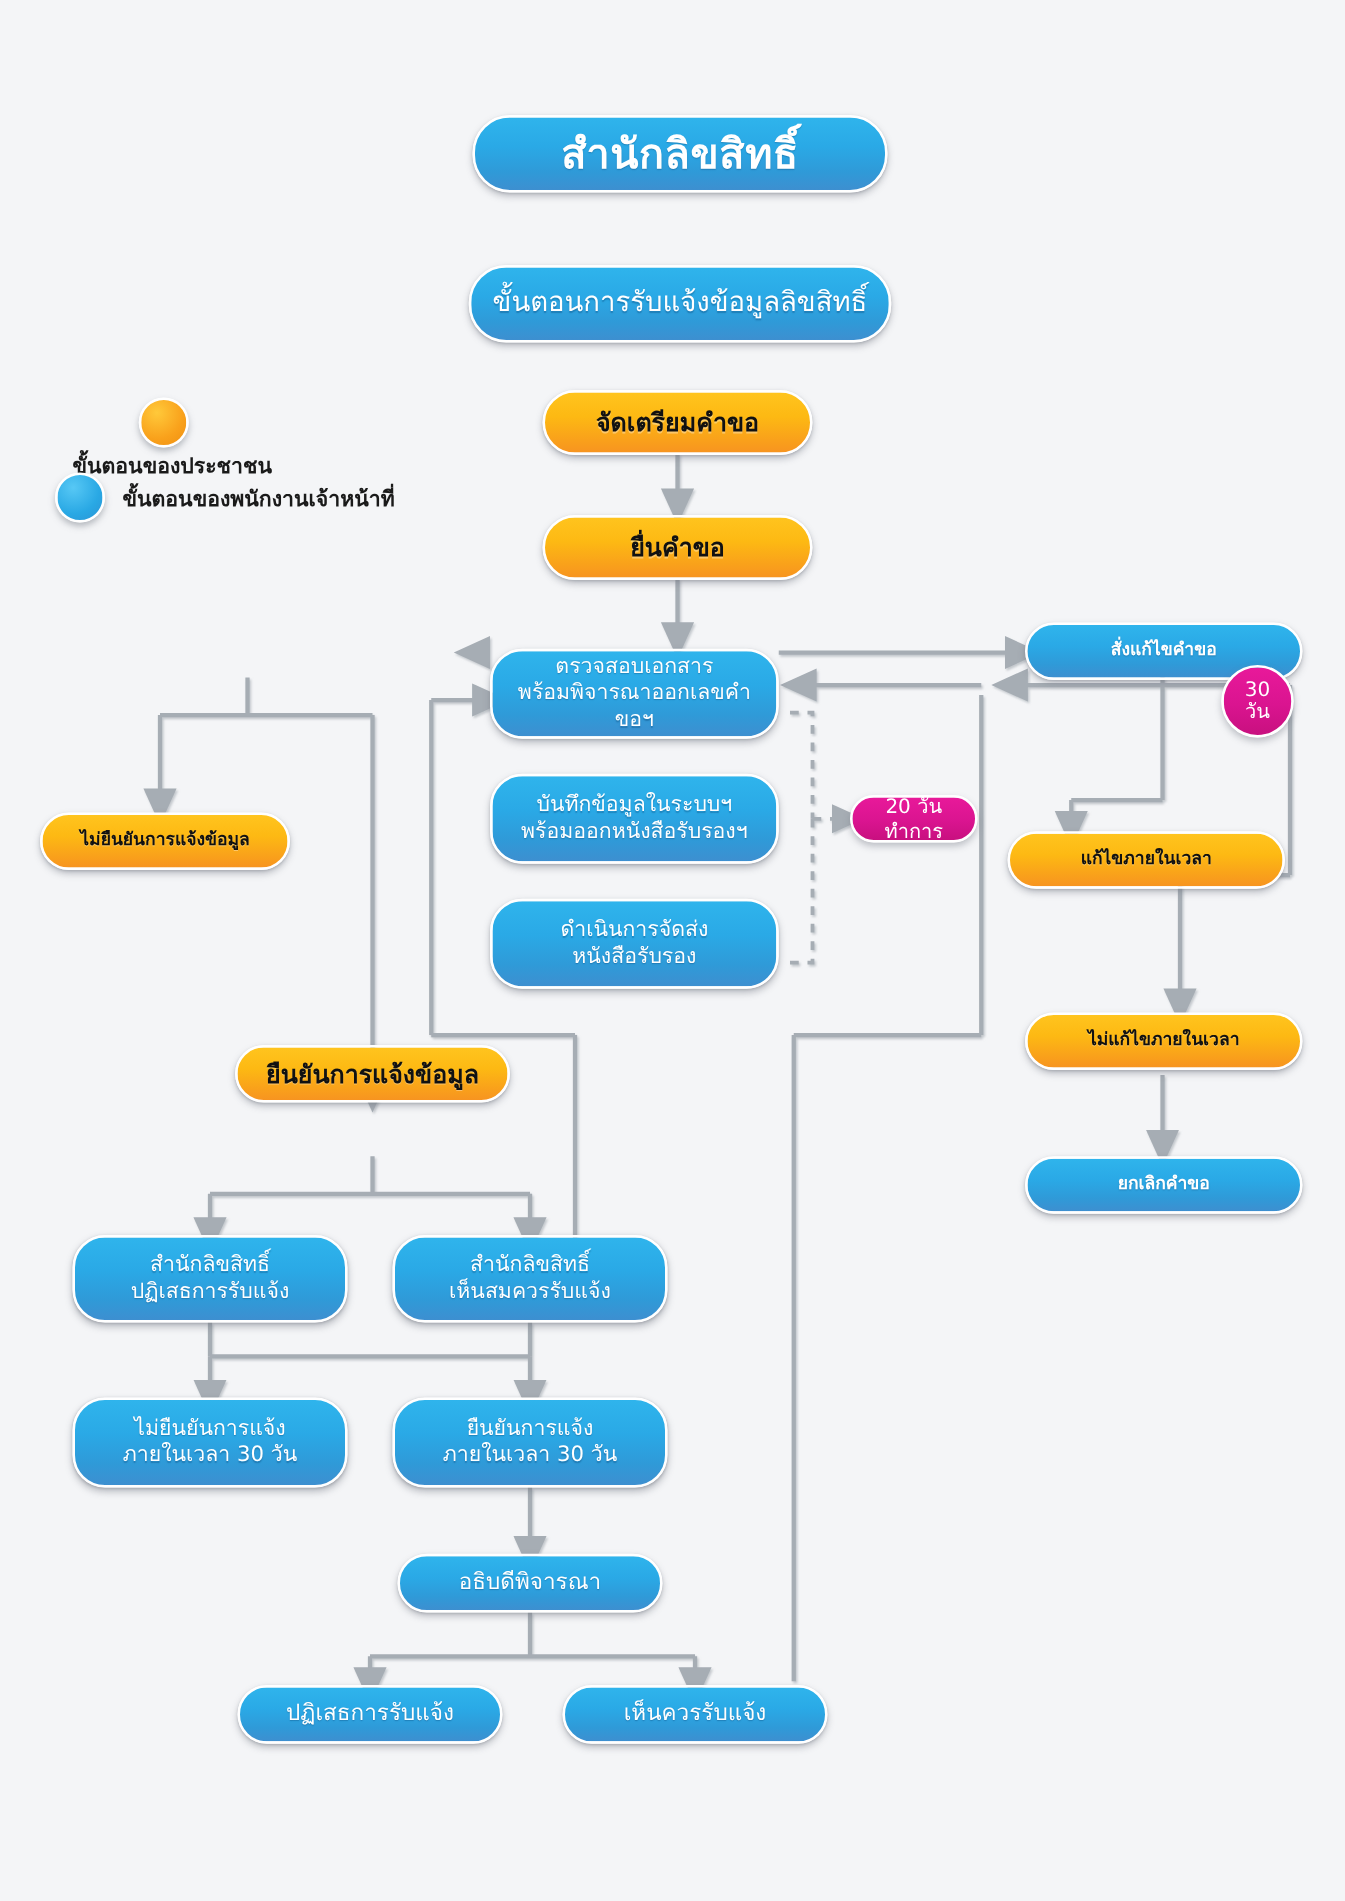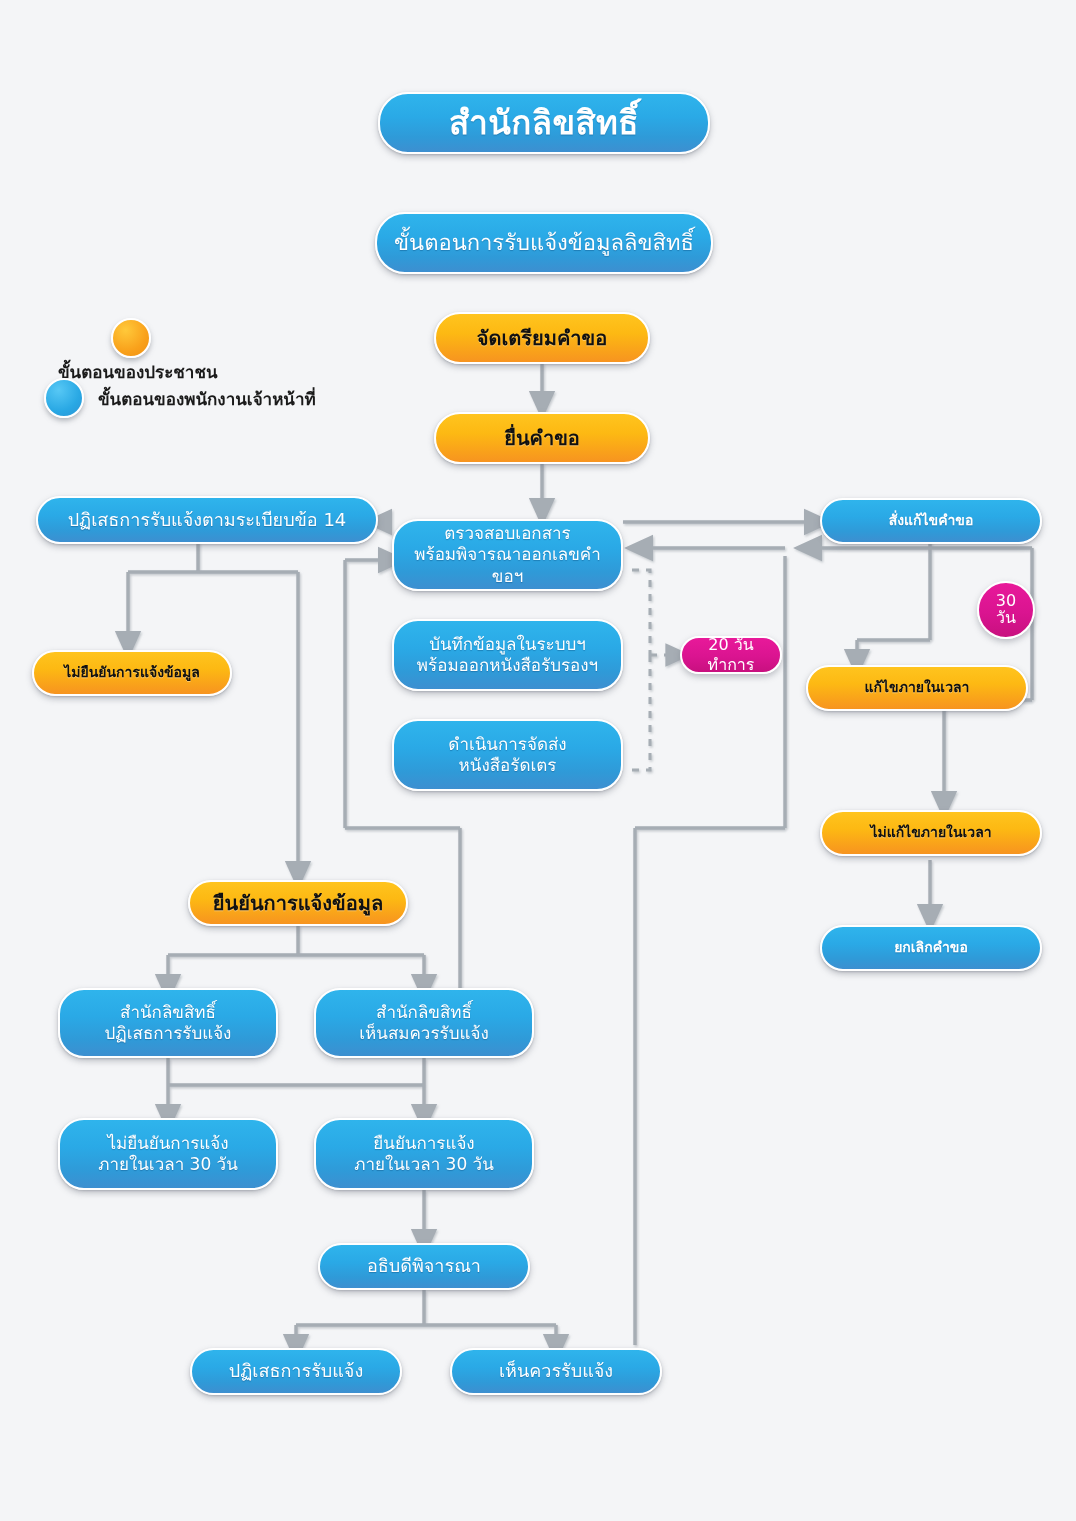--- a/index.html
+++ b/index.html
@@ -162,72 +162,69 @@
     <span class="lbl">ขั้นตอนของพนักงานเจ้าหน้าที่</span>
   </div>
 
   <div class="node orange t20" style="left:434px;top:312px;width:216px;height:52px;">
     <span class="txt">จัดเตรียมคำขอ</span>
   </div>
   <div class="node orange t20" style="left:434px;top:412px;width:216px;height:52px;">
     <span class="txt">ยื่นคำขอ</span>
   </div>
 
-  <div class="node blue t18" style="left:36px;top:496px;width:342px;height:48px;">
-    <span class="txt">ปฏิเสธการรับแจ้งตามระเบียบข้อ  14</span>
-  </div>
 
   <div class="node blue t17" style="left:392px;top:519px;width:231px;height:72px;">
     <span class="txt">
       <span>ตรวจสอบเอกสาร</span><br>
       <span>พร้อมพิจารณาออกเลขคำขอฯ</span>
     </span>
   </div>
   <div class="node blue t17" style="left:392px;top:619px;width:231px;height:72px;">
     <span class="txt">
       <span>บันทึกข้อมูลในระบบฯ</span><br>
       <span>พร้อมออกหนังสือรับรองฯ</span>
     </span>
   </div>
   <div class="node blue t17" style="left:392px;top:719px;width:231px;height:72px;justify-content:center;">
     <span class="txt">
       <span>ดำเนินการจัดส่ง</span><br>
-      <span>หนังสือรัดเตร</span>
+      <span>หนังสือรับรอง</span>
     </span>
   </div>
 
   <div class="node magenta t16" style="left:680px;top:636px;width:102px;height:38px;border-radius:19px;">
     <span class="txt">20 วันทำการ</span>
   </div>
 
   <div class="node blue t19" style="left:820px;top:498px;width:222px;height:46px;">
     <span class="txt">สั่งแก้ไขคำขอ</span>
   </div>
 
-  <div class="node magenta t16" style="left:977px;top:581px;width:58px;height:58px;border-radius:50%;padding:0;">
+  <div class="node magenta t16" style="left:977px;top:532px;width:58px;height:58px;border-radius:50%;padding:0;">
     <span class="txt" style="line-height:1.05;">
       <span>30</span><br>
       <span>วัน</span>
     </span>
   </div>
 
   <div class="node orange t19" style="left:806px;top:665px;width:222px;height:46px;">
     <span class="txt">แก้ไขภายในเวลา</span>
   </div>
   <div class="node orange t19" style="left:820px;top:810px;width:222px;height:46px;">
     <span class="txt">ไม่แก้ไขภายในเวลา</span>
   </div>
   <div class="node blue t19" style="left:820px;top:925px;width:222px;height:46px;">
     <span class="txt">ยกเลิกคำขอ</span>
   </div>
 
   <div class="node orange t19" style="left:32px;top:650px;width:200px;height:46px;">
     <span class="txt">ไม่ยืนยันการแจ้งข้อมูล</span>
   </div>
-  <div class="node orange t20" style="left:188px;top:880px;width:220px;height:46px;">
+  <div class="node orange t20" style="left:188px;top:836px;width:220px;height:46px;">
     <span class="txt">ยืนยันการแจ้งข้อมูล</span>
   </div>
 
   <div class="node blue t17" style="left:58px;top:988px;width:220px;height:70px;">
     <span class="txt">
       <span>สำนักลิขสิทธิ์</span><br>
       <span>ปฏิเสธการรับแจ้ง</span>
     </span>
   </div>
   <div class="node blue t17" style="left:314px;top:988px;width:220px;height:70px;">

